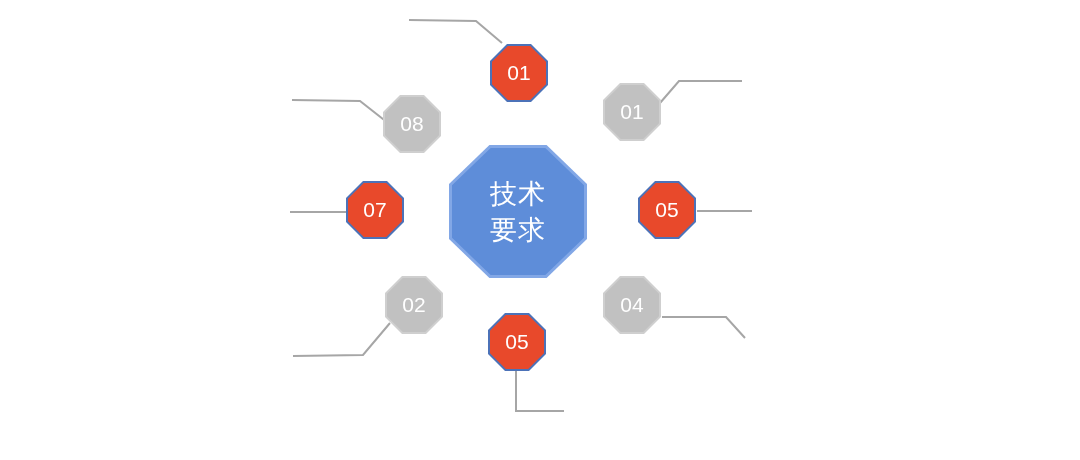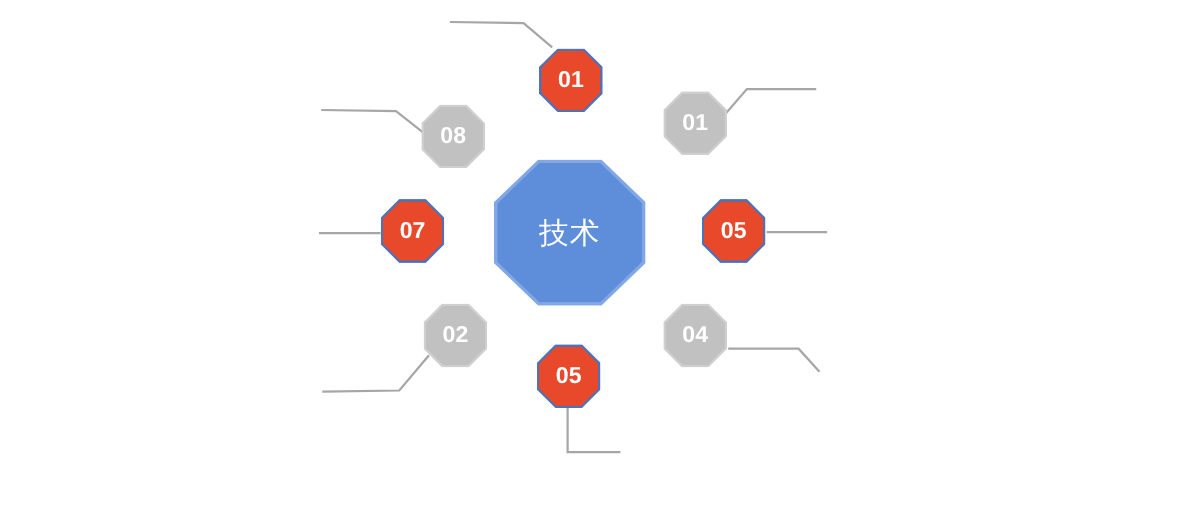--- a/index.html
+++ b/index.html
@@ -15,21 +15,21 @@
   .leader { fill: none; stroke: var(--leader-line, #a6a6a6); stroke-width: 2; }
 
   .oct {
     clip-path: polygon(29.29% 0%, 70.71% 0%, 100% 29.29%, 100% 70.71%,
                        70.71% 100%, 29.29% 100%, 0% 70.71%, 0% 29.29%);
   }
   .node { position: absolute; width: 58px; height: 58px; }
   .node .fill {
     position: absolute; inset: 2px;
     display: flex; align-items: center; justify-content: center;
-    color: var(--text, #fff); font-weight: 700; font-size: 21px;
+    color: var(--text, #fff); font-weight: 400; font-size: 21px;
   }
   .node.red  { background: var(--node-red-border, #4c72b8); }
   .node.red .fill  { background: var(--node-red, #e8492b); }
   .node.gray { background: var(--node-gray-border, #cfcfcf); }
   .node.gray .fill { background: var(--node-gray, #c1c1c1); }
 
   .pos-1 { left: 490px; top: 44px; }
   .pos-2 { left: 603px; top: 83px; }
   .pos-3 { left: 638px; top: 181px; }
   .pos-4 { left: 603px; top: 276px; }
@@ -62,20 +62,21 @@
     <polyline class="leader" points="662,317 726,317 745,338"></polyline>
     <polyline class="leader" points="516,370 516,411 564,411"></polyline>
     <polyline class="leader" points="390,323 363,355 293,356"></polyline>
     <polyline class="leader" points="290,212 346,212"></polyline>
     <polyline class="leader" points="292,100 360,101 388,123"></polyline>
   </svg>
 
   <div class="center-node oct">
     <div class="fill oct">
       <span>技术</span>
+      <span>要求</span>
     </div>
   </div>
 
   <div class="node red oct pos-1">
     <div class="fill oct">01</div>
   </div>
   <div class="node gray oct pos-2">
     <div class="fill oct">01</div>
   </div>
   <div class="node red oct pos-3">

